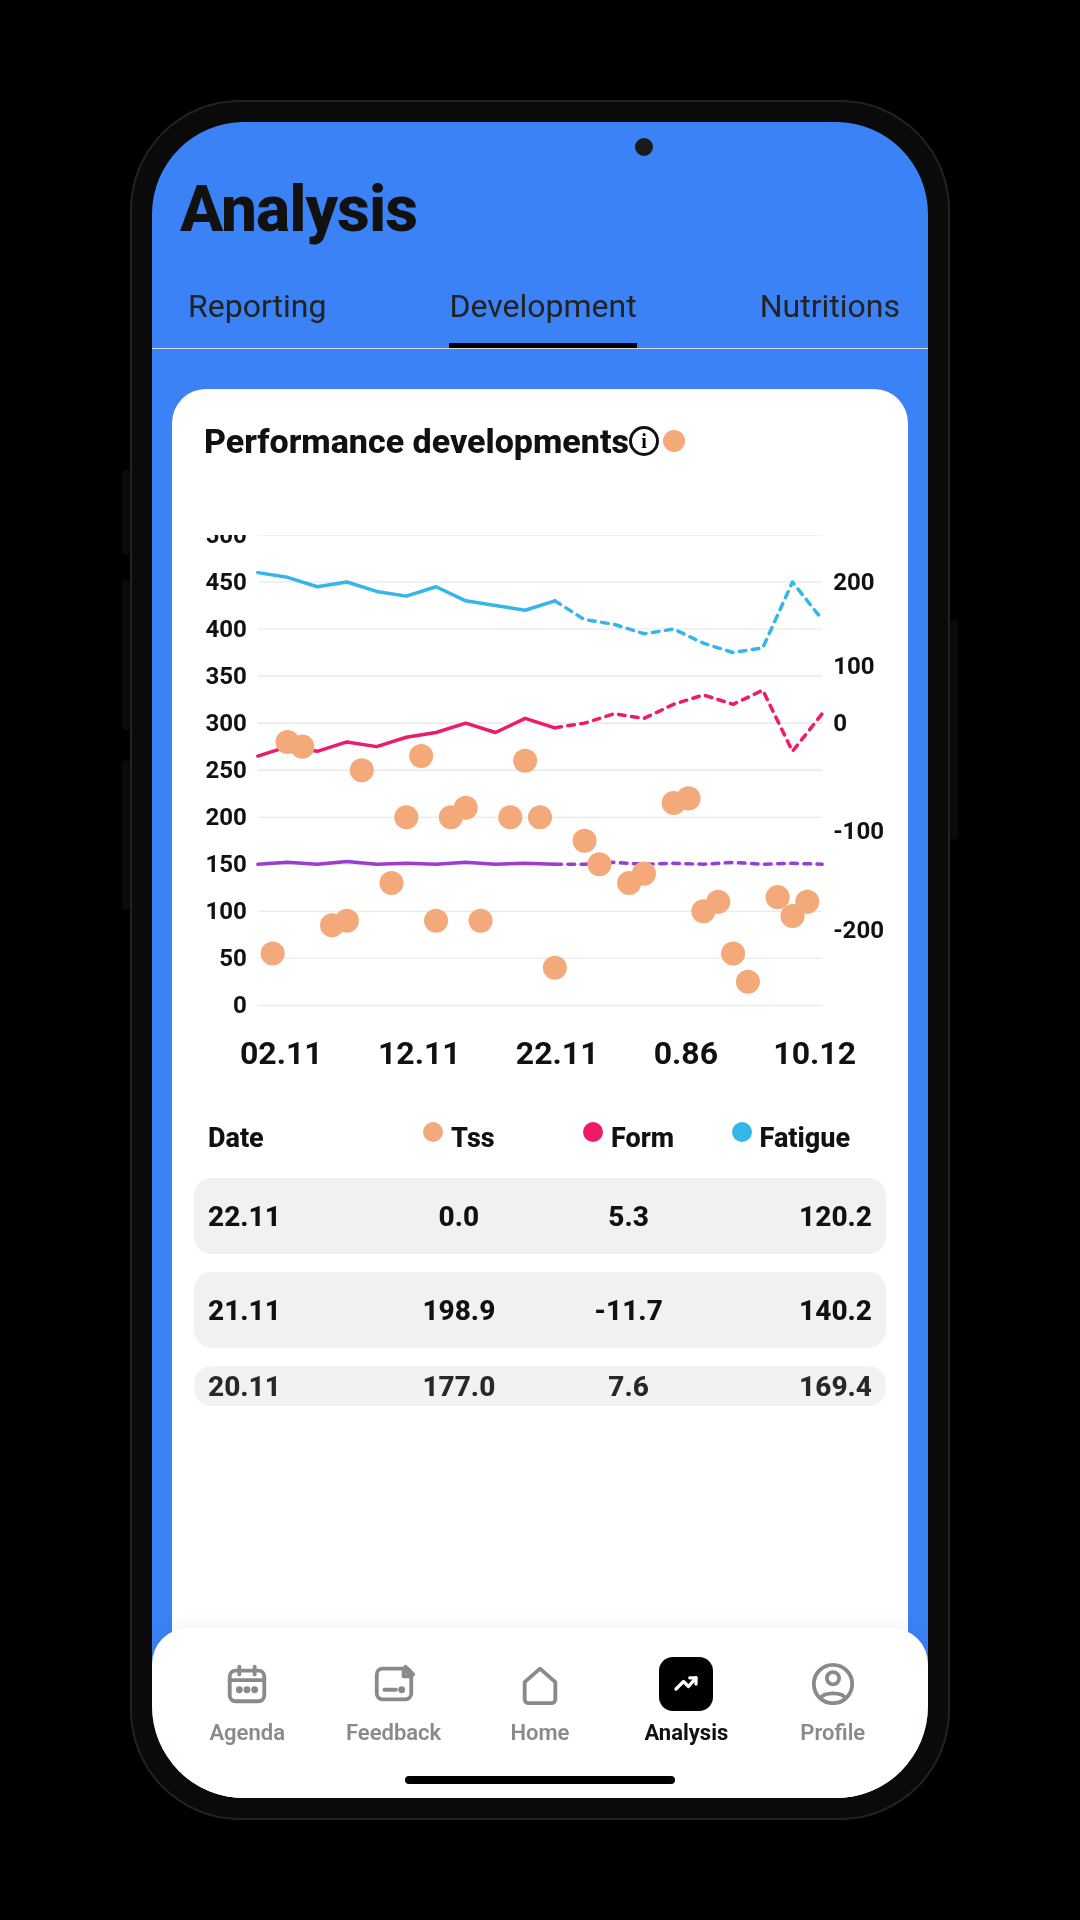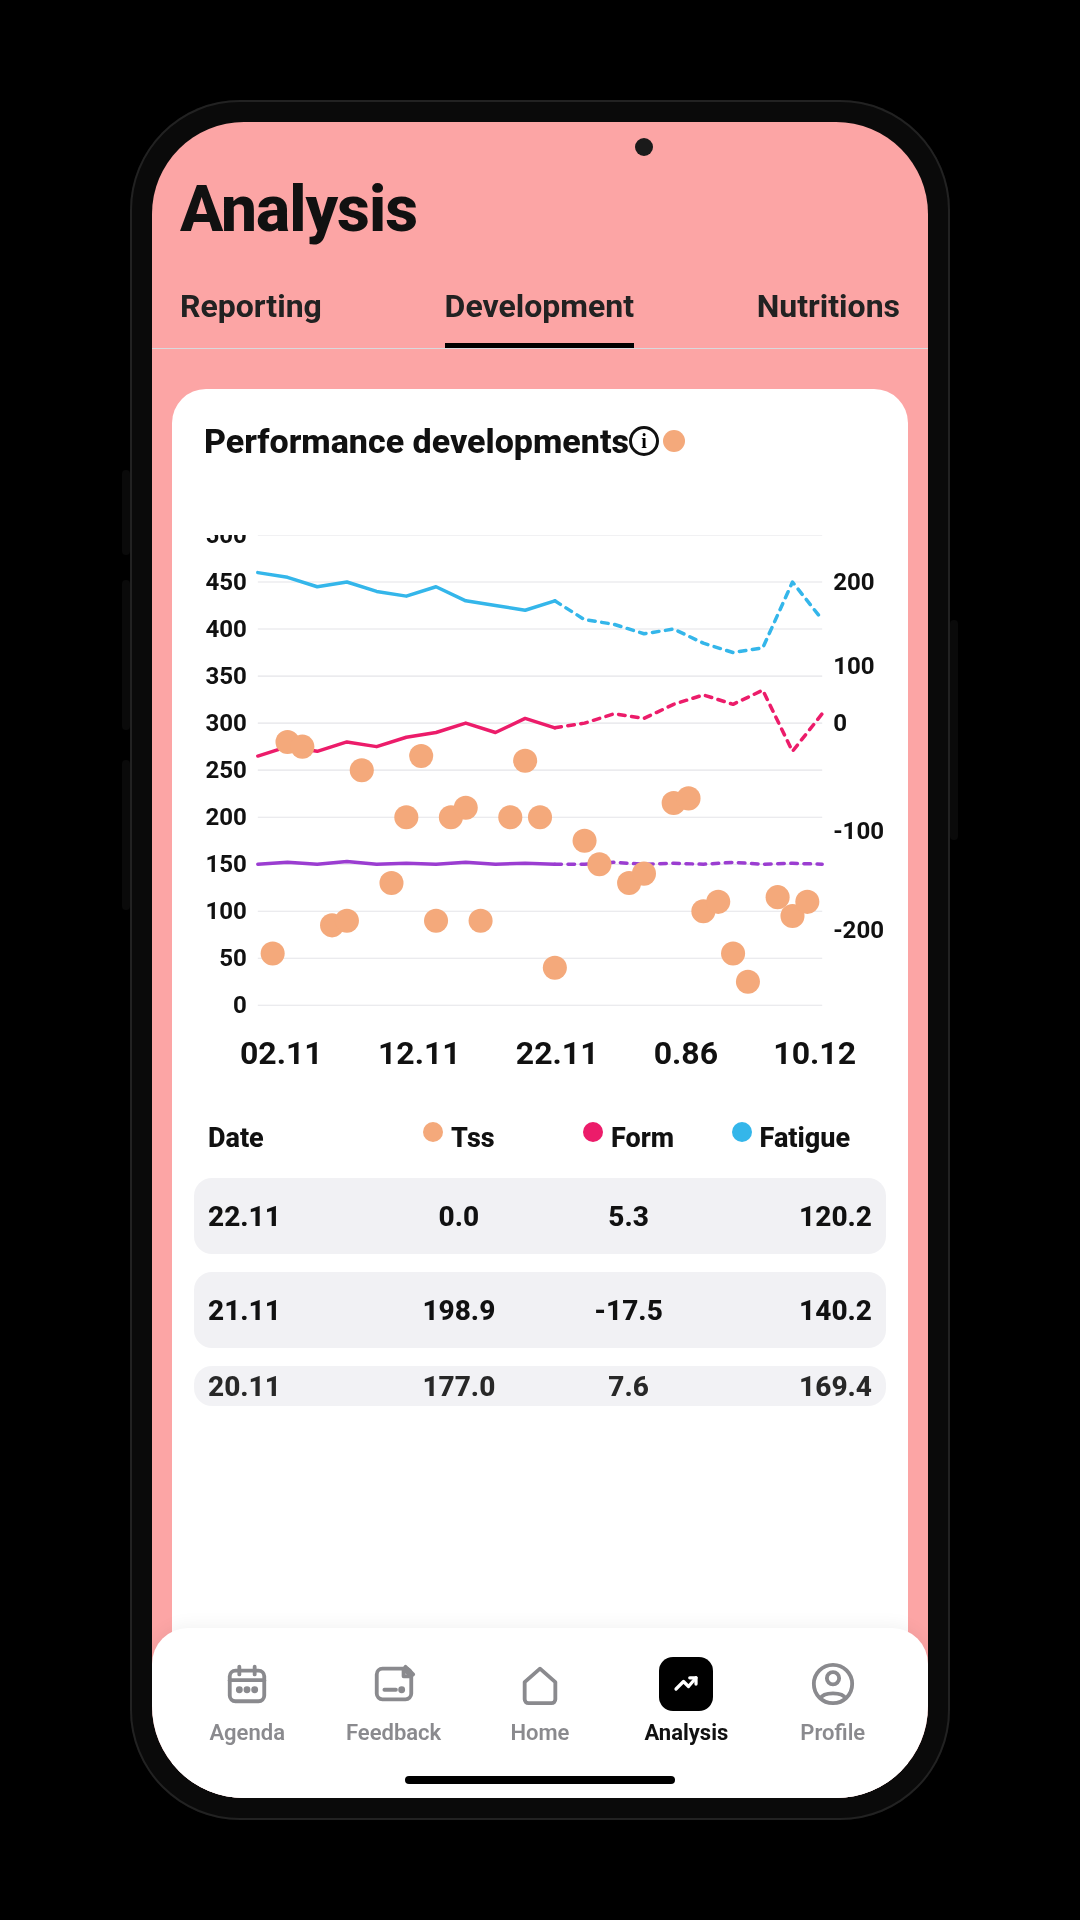--- a/index.html
+++ b/index.html
@@ -36,21 +36,21 @@
     width: 18px; height: 18px;
     background: #1a1a1a; border-radius: 50%;
   }
   .side-btn { position: absolute; background:#0a0a0a; border-radius:4px; }
   .side-btn.l1 { left:-8px; top:370px; width:8px; height:85px; }
   .side-btn.l2 { left:-8px; top:480px; width:8px; height:150px; }
   .side-btn.l3 { left:-8px; top:660px; width:8px; height:150px; }
   .side-btn.r1 { right:-8px; top:520px; width:8px; height:220px; }
   .screen {
     width: 100%; height: 100%;
-    background: #fca5a5;
+    background: #3b82f6;
     border-radius: 92px;
     overflow: hidden;
     position: relative;
     display: flex; flex-direction: column;
   }
   .home-indicator {
     position: absolute; bottom: 14px; left: 50%; transform: translateX(-50%);
     width: 270px; height: 8px; background: #000; border-radius: 4px;
   }
   .header {
@@ -58,24 +58,25 @@
   }
   .page-title {
     font-size: 64px; font-weight: 800; letter-spacing:-1px; color:#111;
   }
   .tabs {
     display:flex; justify-content: space-between;
     padding: 30px 28px 0 28px;
     border-bottom: 1px solid #d9d9dd;
   }
   .tab {
-    font-size: 32px; font-weight: 700; color:#222;
+    font-size: 32px; font-weight: 400; color:#222;
     padding-bottom: 18px;
     border-bottom: 5px solid transparent;
     cursor: pointer;
+    margin-left: 8px;
   }
   .tab.active { border-bottom-color: #000; }
   .content {
     flex:1; overflow:hidden;
     padding: 40px 20px 0 20px;
   }
   .card {
     background:#fff; border-radius: 34px;
     padding: 32px 18px 0 18px;
     height: 100%;
@@ -272,21 +273,21 @@
           </div>
           <div class="trow">
             <div>22.11</div>
             <div>0.0</div>
             <div>5.3</div>
             <div style="text-align:right;overflow:hidden">120.2</div>
           </div>
           <div class="trow">
             <div>21.11</div>
             <div>198.9</div>
-            <div>-17.5</div>
+            <div>-11.7</div>
             <div style="text-align:right;overflow:hidden">140.2</div>
           </div>
           <div class="trow fade" style="height:40px;overflow:hidden">
             <div>20.11</div>
             <div>177.0</div>
             <div>7.6</div>
             <div style="text-align:right;overflow:hidden">169.4</div>
           </div>
         </div>
 

